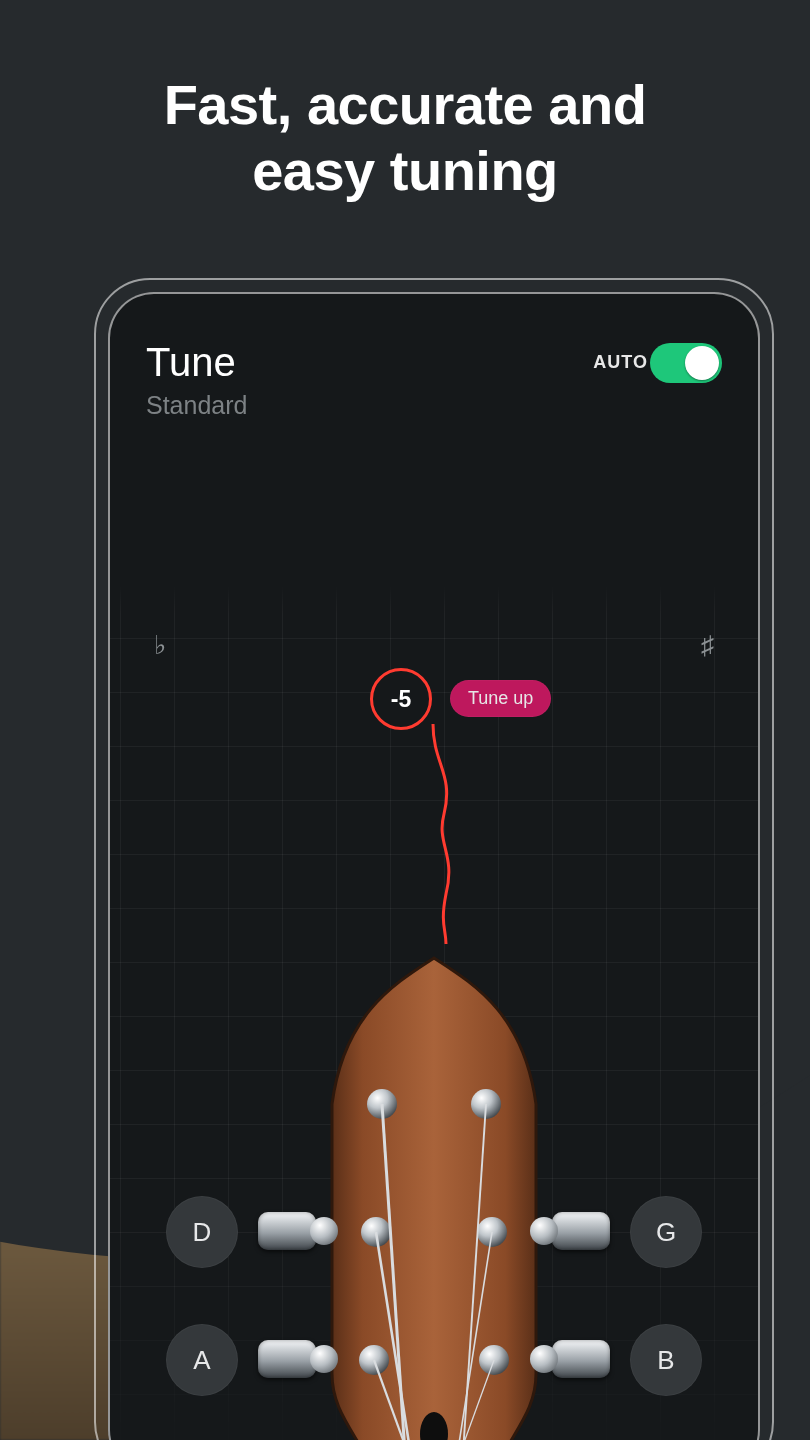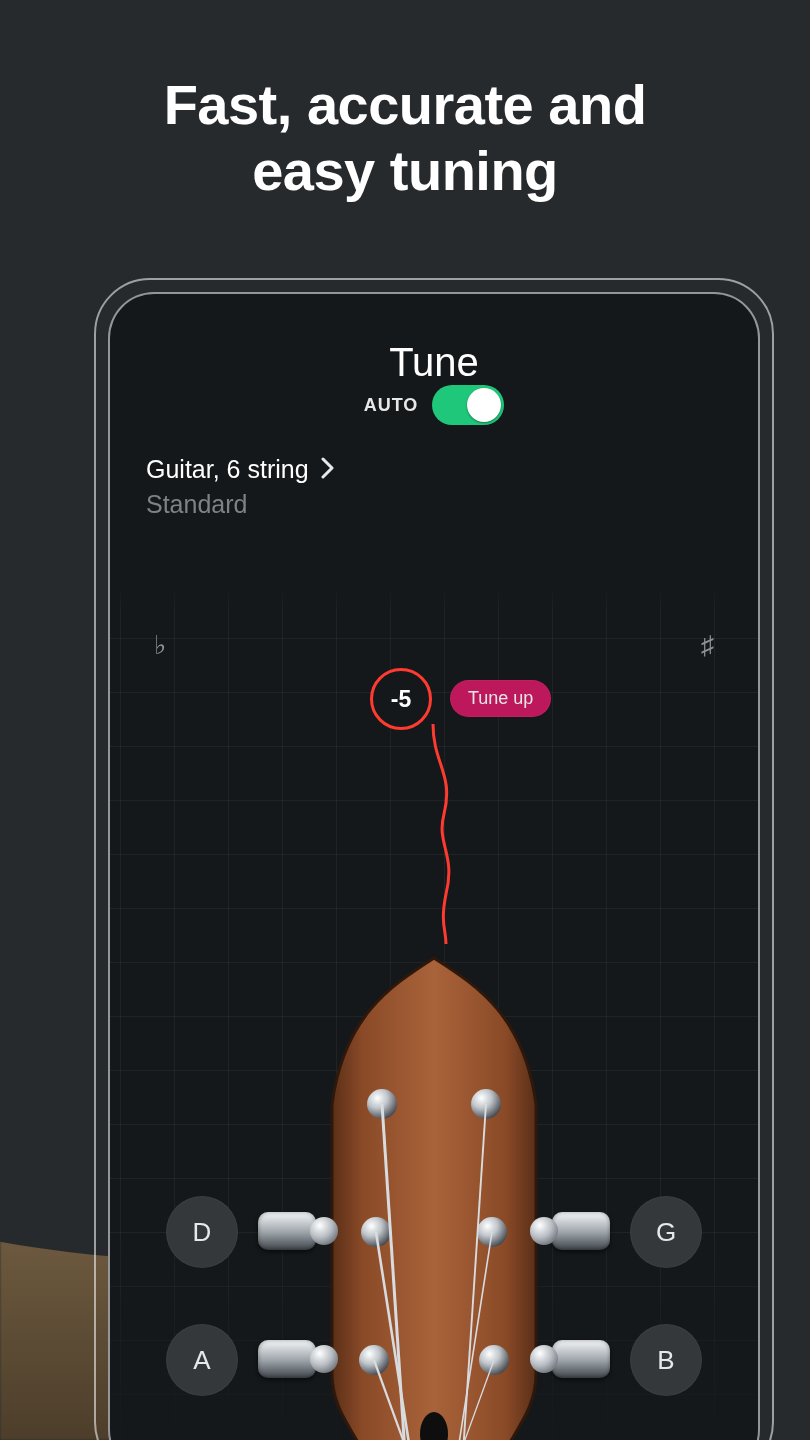--- a/index.html
+++ b/index.html
@@ -73,28 +73,27 @@
     overflow: hidden;
   }
 
   .screen { position: relative; width: 100%; height: 100%; }
 
   .topbar {
     display: flex;
     align-items: center;
     justify-content: space-between;
     padding: 46px 36px 0 36px;
-    flex-direction: column;
   }
   .title {
     color: #ffffff;
     font-size: 40px;
     font-weight: 500;
   }
-  .auto-wrap { display:flex; align-items:center; gap:14px; }
+  .auto-wrap { display:flex; align-items:center; gap:2px; }
   .auto-label { color:#e8e8e8; font-size:18px; letter-spacing:1px; font-weight:600; }
 
   .toggle {
     width: 72px; height: 40px;
     border-radius: 20px;
     background:#1ec77a;
     position: relative;
   }
   .toggle .knob{
     position:absolute; right:3px; top:3px;
@@ -240,28 +239,20 @@
         <div class="topbar">
           <div class="title">Tune</div>
           <div class="auto-wrap">
             <span class="auto-label">AUTO</span>
             <div class="toggle">
               <div class="knob"></div>
             </div>
           </div>
         </div>
 
-        <div class="instrument-row">
-          <span class="instrument-name">Guitar, 6 string</span>
-          <span class="chevron-right-icon">
-            <svg width="14" height="22" viewBox="0 0 14 22" fill="none">
-              <path d="M2 2 L11 11 L2 20" stroke="currentColor" stroke-width="3" stroke-linecap="round" stroke-linejoin="round"></path>
-            </svg>
-          </span>
-        </div>
         <div class="tuning-sub">Standard</div>
 
         <div class="tuner-area">
           <div class="grid"></div>
           <span class="flat-symbol">♭</span>
           <span class="sharp-symbol">♯</span>
 
           <div class="cents-bubble">-5</div>
           <div class="hint-pill">Tune up</div>
 

